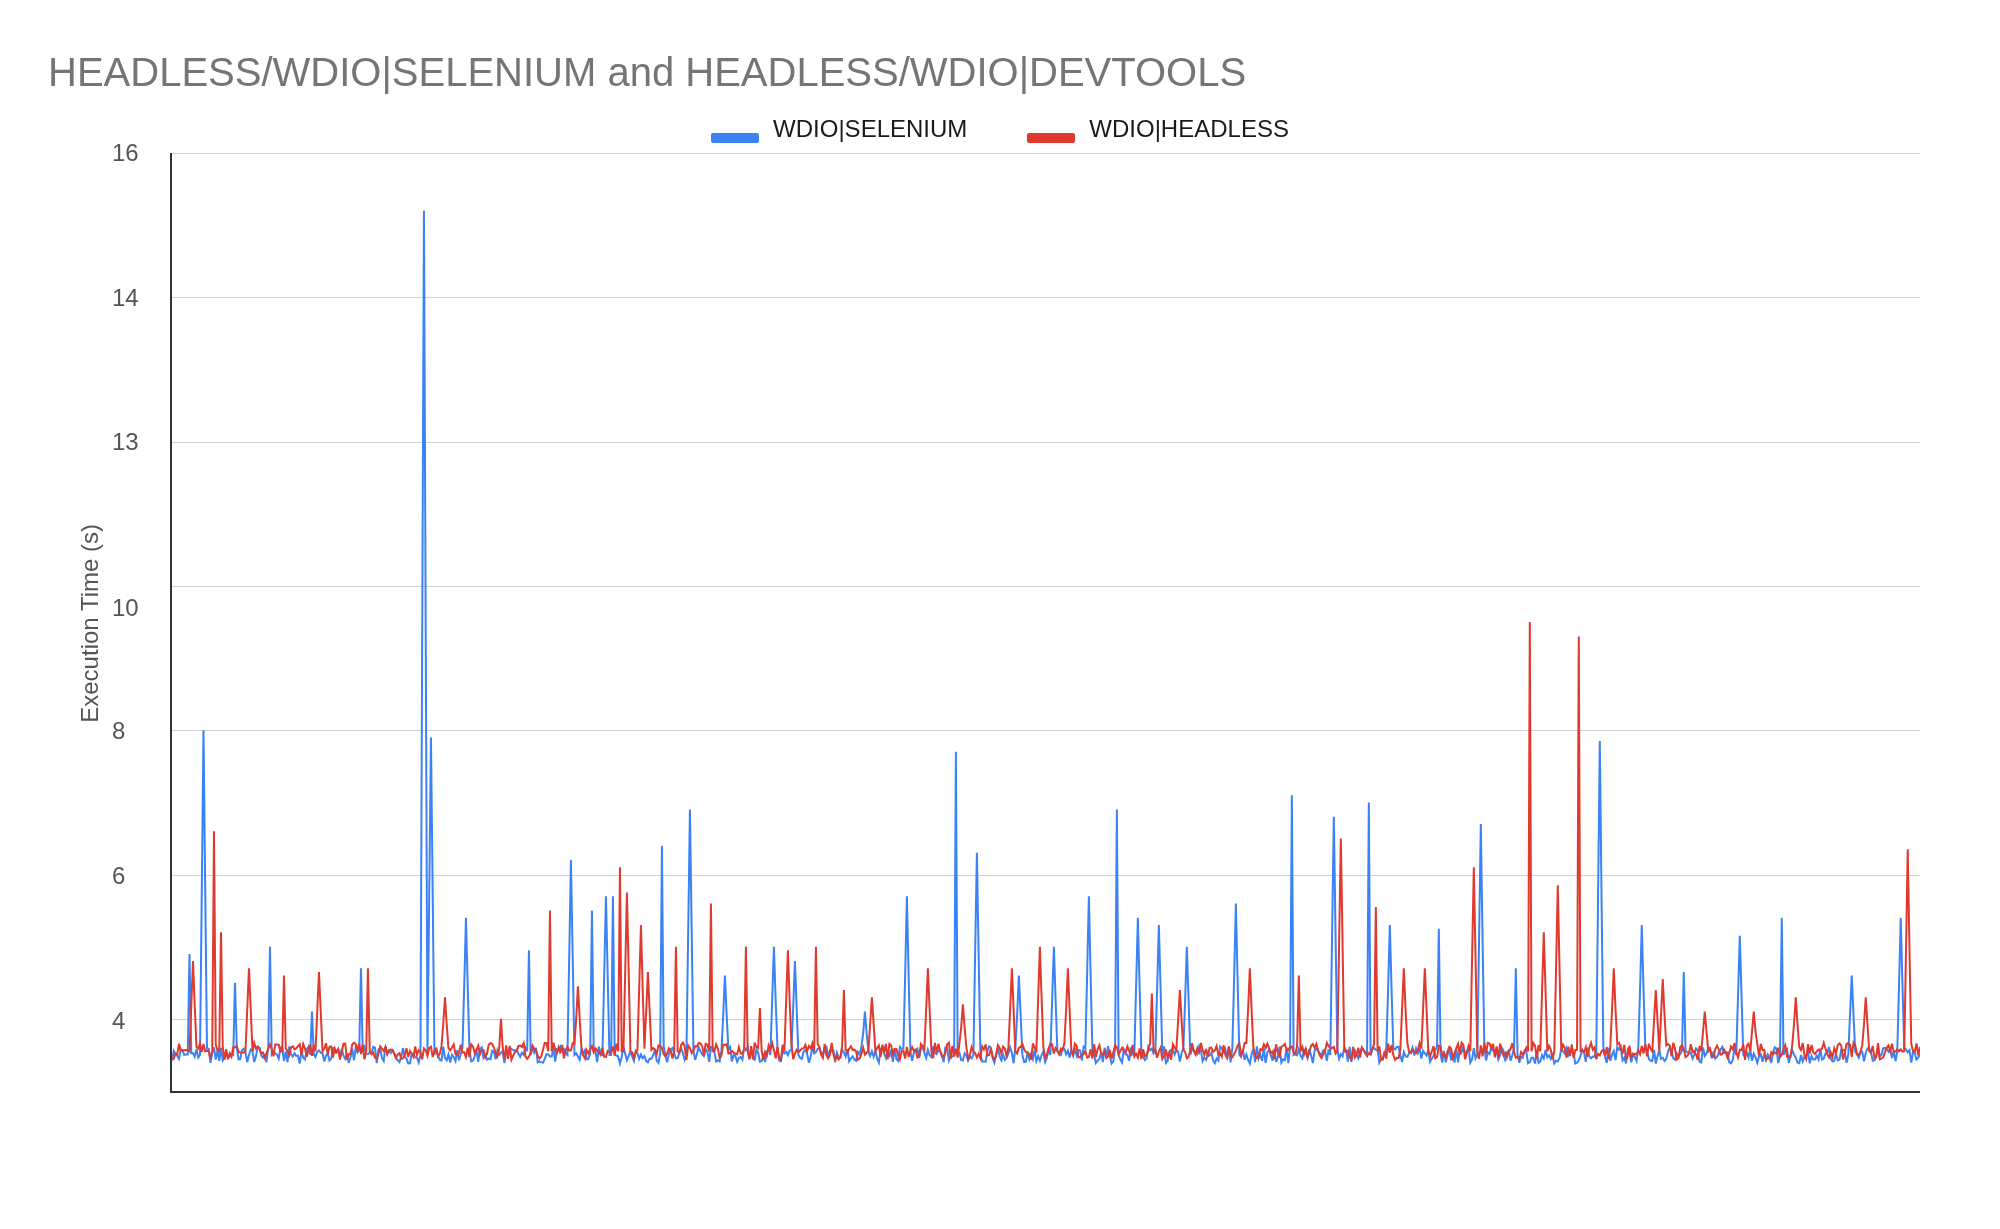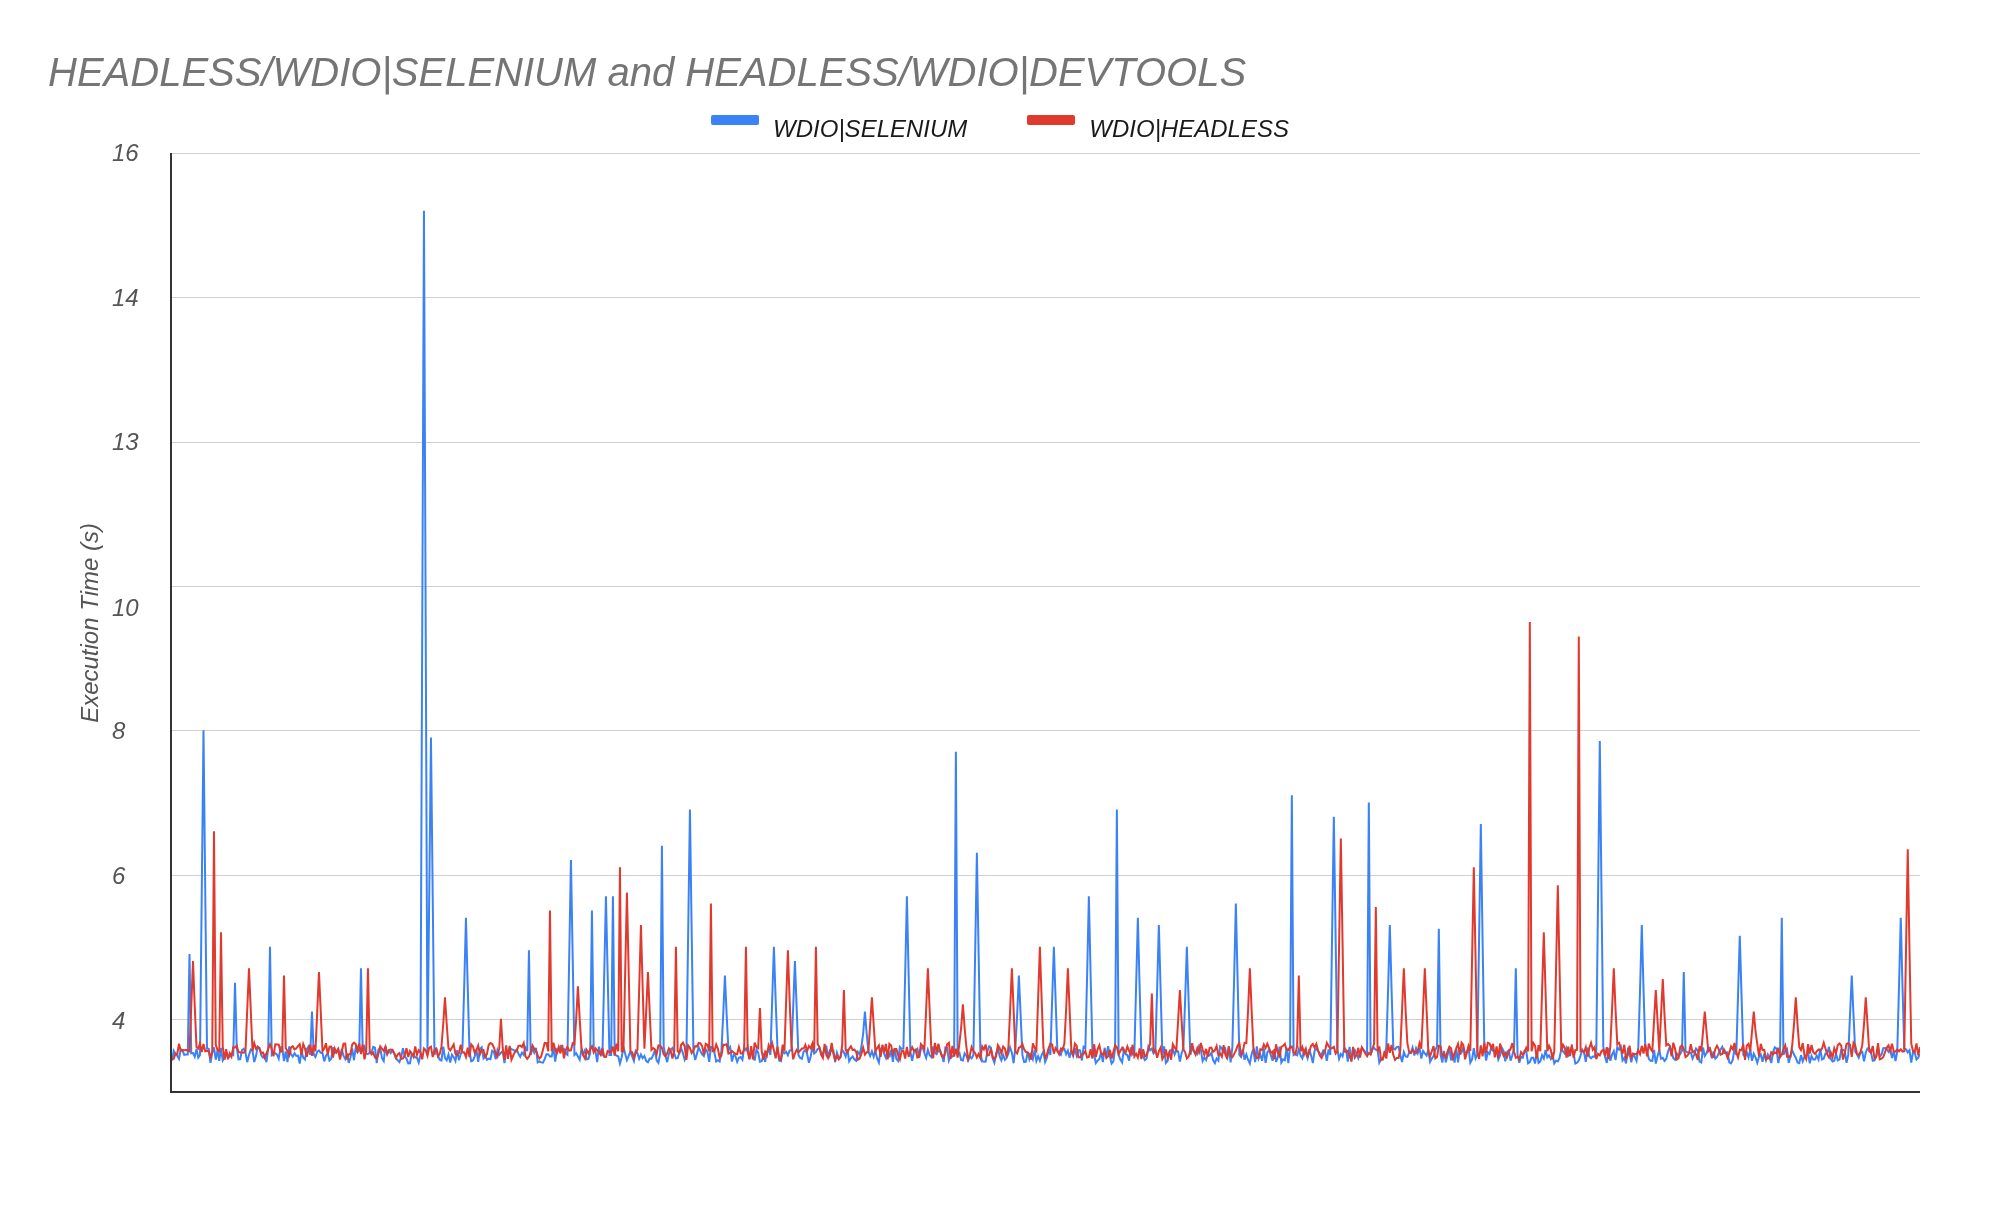--- a/index.html
+++ b/index.html
@@ -10,40 +10,39 @@
     width: 2000px;
     height: 1229px;
     overflow: hidden;
   }
   .page {
     position: relative;
     width: 2000px;
     height: 1123px;
     box-sizing: border-box;
     padding: 40px 40px 40px 40px;
-    font-style: italic;
   }
   .title {
     font-size: 40px;
     color: #757575;
     font-weight: 400;
     margin: 10px 0 20px 8px;
   }
   .legend {
     display: flex;
     justify-content: center;
     align-items: center;
     gap: 60px;
     margin: 10px 0 10px 0;
     font-size: 24px;
     color: #1a1a1a;
   }
   .legend-item {
     display: flex;
-    align-items: flex-start;
+    align-items: flex-end;
     gap: 14px;
   }
   .swatch {
     width: 48px;
     height: 10px;
     border-radius: 2px;
   }
   .chart-wrap {
     position: relative;
     margin: 10px 40px 10px 30px;

